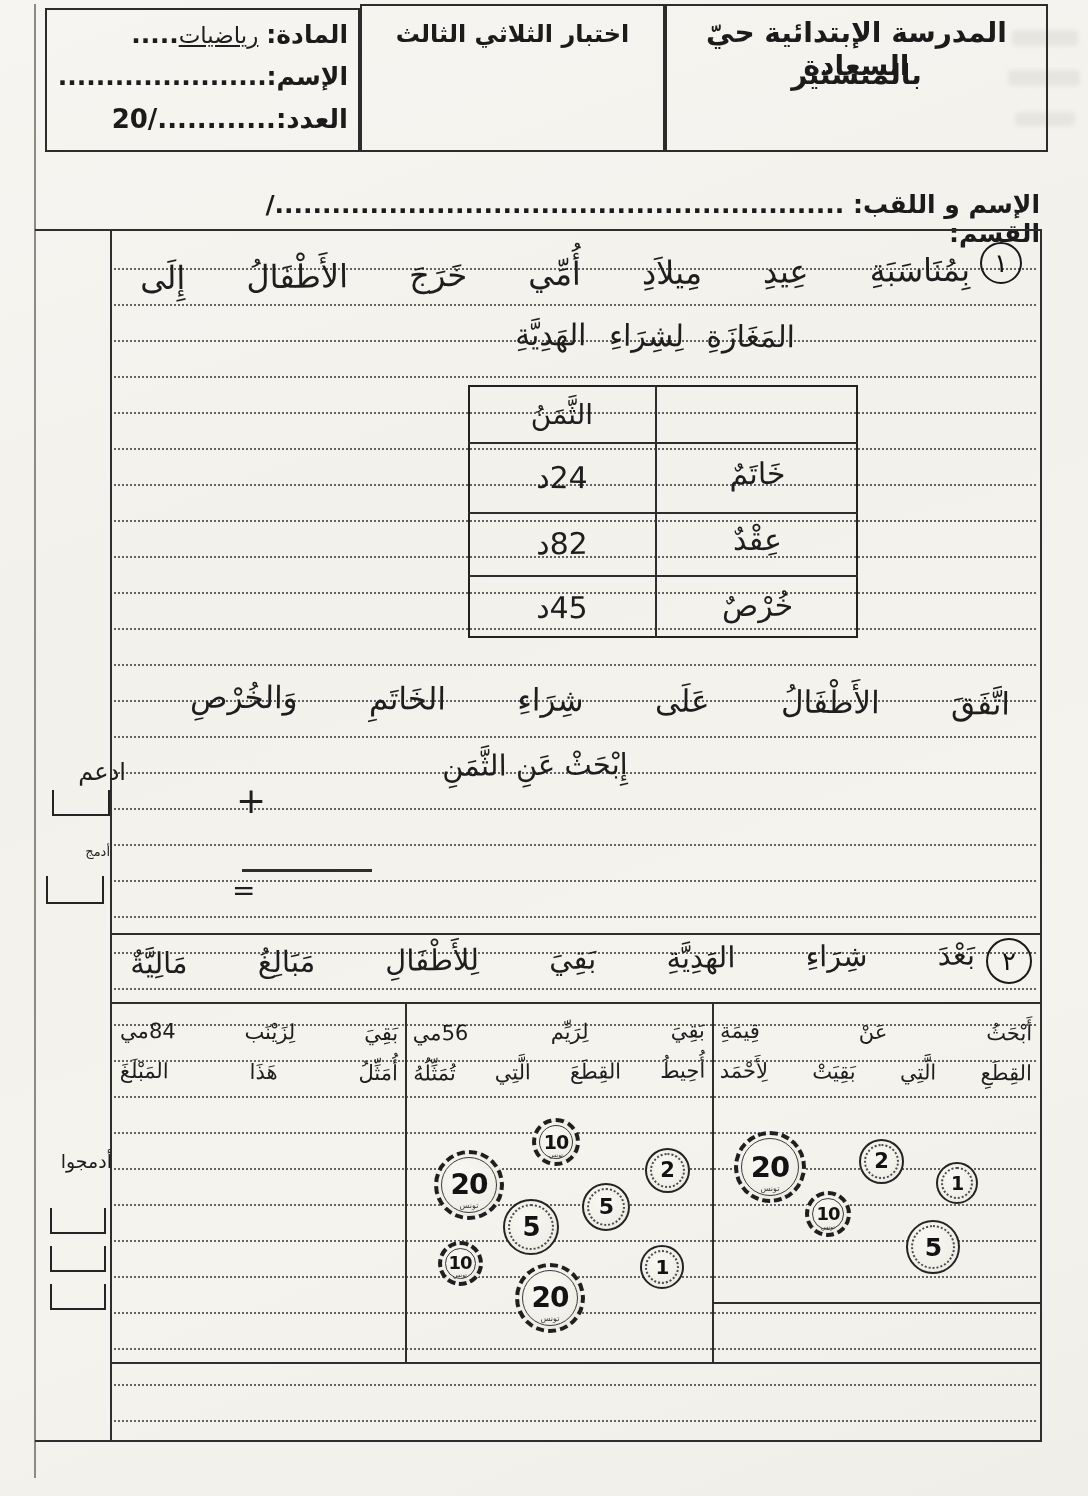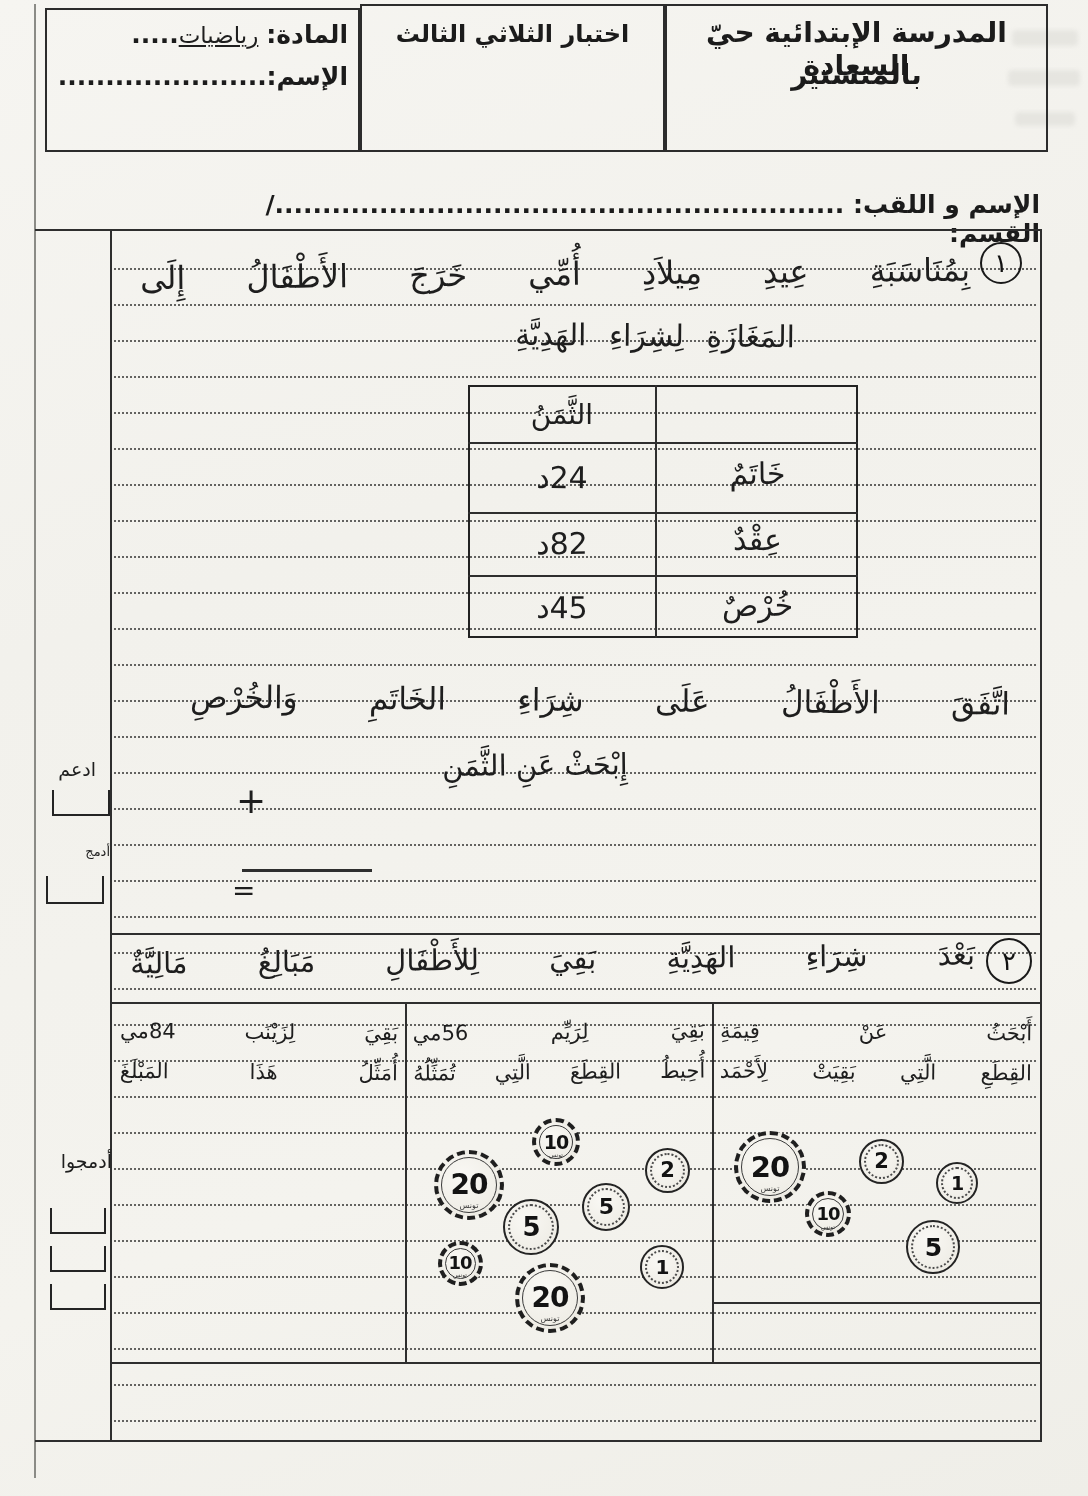--- a/index.html
+++ b/index.html
@@ -53,20 +53,21 @@
   <div class="bleed" style="left:1015px;top:112px;width:60px;height:14px;"></div>
 
   <div class="vline thin" style="left:34px;top:4px;height:1474px;width:1.5px;"></div>
 
   <div class="hbox" style="left:45px;top:8px;width:315px;height:144px;">
     <div class="abs rtl" style="right:10px;top:10px;width:295px;font-size:25px;">
       <span class="print">المادة:</span>
       <span class="hand tilt-a" style="font-size:23px;text-decoration:underline;">رياضيات</span><span class="print">.....</span>
     </div>
     <div class="abs rtl print" style="right:10px;top:52px;width:295px;font-size:25px;">الإسم:......................</div>
+    <div class="abs rtl print" style="right:10px;top:94px;width:295px;font-size:26px;">العدد:............/20</div>
   </div>
 
   <div class="hbox" style="left:360px;top:4px;width:305px;height:148px;">
     <div class="abs print center" style="left:0;top:14px;width:100%;font-size:24px;">اختبار الثلاثي الثالث</div>
   </div>
 
   <div class="hbox" style="left:665px;top:4px;width:383px;height:148px;">
     <div class="abs print center" style="left:0;top:10px;width:100%;font-size:28px;">المدرسة الإبتدائية حيّ السعادة</div>
     <div class="abs print center" style="left:0;top:52px;width:100%;font-size:28px;">بالمنستير</div>
   </div>
@@ -136,21 +137,21 @@
   <div class="abs rtl hand center tilt-a" style="left:660px;top:588px;width:195px;font-size:30px;">خُرْصٌ</div>
   <div class="abs rtl hand center tilt-b" style="left:472px;top:590px;width:180px;font-size:30px;">45د</div>
 
   <div class="abs rtl hand spread tilt-b" style="left:190px;top:682px;width:820px;font-size:31px;">اتَّفَقَ الأَطْفَالُ عَلَى شِرَاءِ الخَاتَمِ وَالخُرْصِ</div>
   <div class="abs rtl hand center tilt-a" style="left:420px;top:748px;width:230px;font-size:29px;">إِبْحَثْ عَنِ الثَّمَنِ</div>
 
   <div class="abs hand" style="left:236px;top:780px;font-size:36px;">+</div>
   <div class="hline" style="left:242px;top:869px;width:130px;height:2.5px;"></div>
   <div class="abs hand" style="left:232px;top:874px;font-size:28px;">=</div>
 
-  <div class="abs rtl hand" style="left:24px;top:758px;width:72px;font-size:19px;">ادعم</div>
+  <div class="abs rtl hand" style="left:54px;top:758px;width:72px;font-size:24px;">ادعم</div>
   <div class="score-box" style="left:52px;top:790px;width:58px;height:26px;"></div>
 
   <div class="abs rtl hand" style="left:34px;top:844px;width:76px;font-size:13px;">أدمج</div>
   <div class="score-box" style="left:46px;top:876px;width:58px;height:28px;"></div>
 
   <div class="abs rtl hand" style="left:28px;top:1150px;width:84px;font-size:19px;">أدمجوا</div>
   <div class="score-box" style="left:50px;top:1208px;width:56px;height:26px;"></div>
   <div class="score-box" style="left:50px;top:1246px;width:56px;height:26px;"></div>
   <div class="score-box" style="left:50px;top:1284px;width:56px;height:26px;"></div>
 

